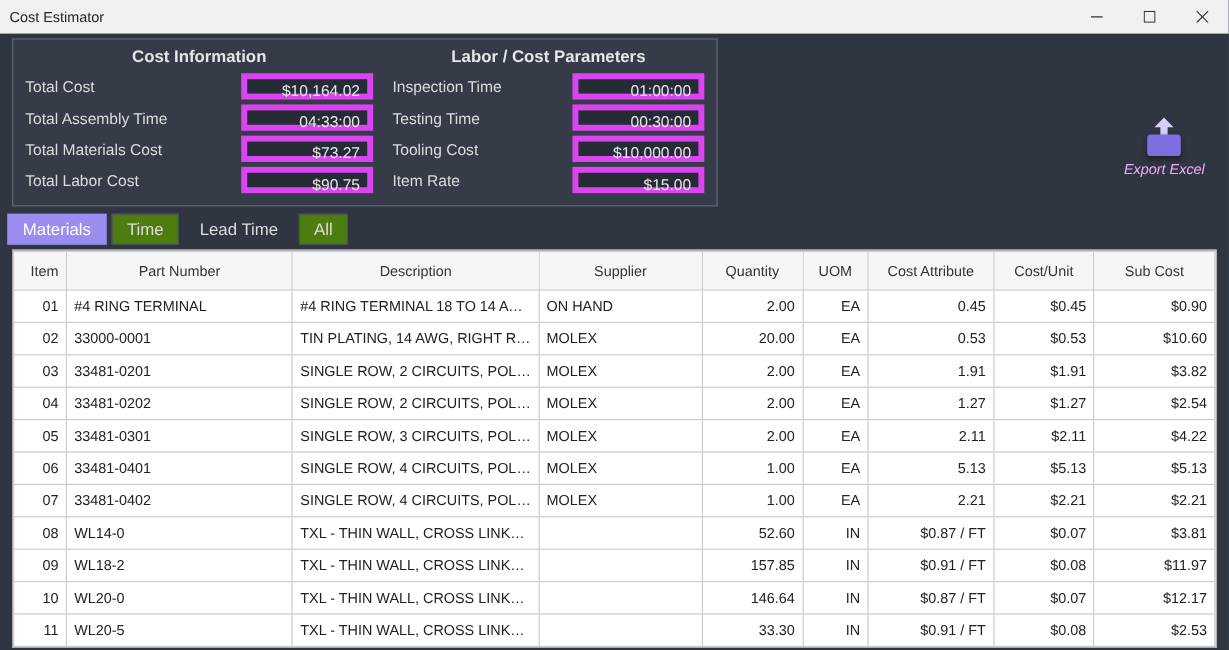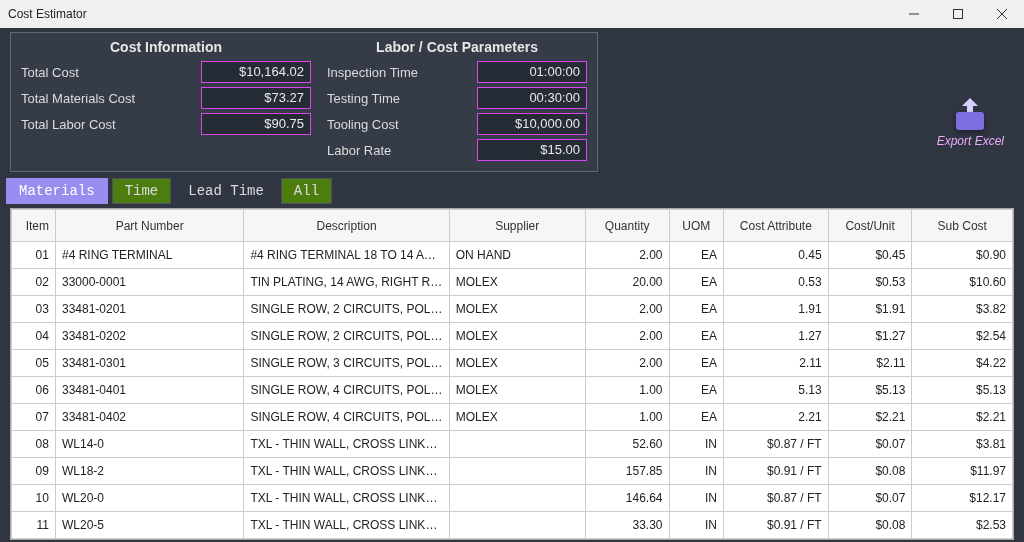--- a/index.html
+++ b/index.html
@@ -12,31 +12,31 @@
   
   .topwrap { display:flex; align-items:flex-start; padding:4px 10px 2px 10px; }
   .panel { border:1px solid #606878; background:#353b47; padding:4px 10px 8px 10px; }
   .panelhdrs { display:flex; }
   .panelcol { width:290px; }
   .panelcol.h1 { width:290px; }
   .panelcol.h2 { width:260px; }
   .panelhdr { text-align:center; font-weight:600; color:#e6e6e6; font-size:14px; padding:2px 0 4px 0;}
   .row { display:flex; align-items:center; height:26px; }
   .rowlbl { flex:1; color:#dcdcdc; font-size:13px; }
-  .rowval { width:110px; height:22px; background:#262c36; border:1px solid #d946ef; color:#e8e8e8; text-align:right; padding:0 6px; line-height:20px; font-size:13px;}
+  .rowval { width:110px; height:22px; background:#262c36; border:5px solid #d946ef; color:#e8e8e8; text-align:right; padding:0 6px; line-height:20px; font-size:13px;}
   .rowval.input { background:#262c36; }
   .exportwrap { margin-left:auto; text-align:center; color:#f0abfc; font-size:12px; padding:66px 10px 0 0;font-style:italic;}
   .exporticon { width:40px; height:34px; margin:0 auto 2px auto; position:relative; }
   .exporticon .box { position:absolute; left:6px; top:14px; width:28px; height:18px; background:#7d6fe0; border-radius:3px; box-shadow:0 2px 4px rgba(0,0,0,.4);}
   .exporticon .arrow { position:absolute; left:14px; top:0; width:12px; height:20px;}
   .exporticon .arrow:before { content:""; position:absolute; left:3px; top:6px; width:6px; height:14px; background:#d6d0ff;}
   .exporticon .arrow:after { content:""; position:absolute; left:-2px; top:0; width:0; height:0; border-left:8px solid transparent; border-right:8px solid transparent; border-bottom:8px solid #d6d0ff;}
   
   .tabs { display:flex; gap:4px; padding:4px 6px 0 6px; }
-  .tab { padding:4px 12px; color:#ddd; font-size:14px; cursor:pointer; border:1px solid transparent;font-family:Liberation Mono, monospace;}
+  .tab { padding:4px 12px; color:#ddd; font-size:14px; cursor:pointer; border:1px solid transparent;}
   .tab.active { background:#9a8df0; color:#fff; }
   .tab.alt { background:#4d7c0f; border:1px solid #4a505c;}
   
   .gridwrap { background:#fff; color:#222; margin:4px 10px 10px 10px; height:332px; border:1px solid #aaa; position:relative;}
   .gridinner { position:absolute; inset:0; overflow-y:scroll; overflow-x:hidden;}
   table { border-collapse:collapse; width:100%; table-layout:fixed; font-size:12px;}
   th, td { border:1px solid #ccc; padding:0 6px; height:27px; overflow:hidden; text-overflow:ellipsis; white-space:nowrap; vertical-align:middle;}
   thead th { background:#f6f6f8; color:#333; font-weight:400; text-align:center; position:sticky; top:0; height:32px;}
   col.c-item { width:42px;} col.c-pn{width:180px;} col.c-desc{width:196px;} col.c-sup{width:130px;}
   col.c-qty{width:80px;} col.c-uom{width:52px;} col.c-attr{width:100px;} col.c-cu{width:80px;} col.c-sub{width:96px;}
@@ -75,20 +75,24 @@
 <div class="topwrap">
   <div class="panel">
     <div class="panelhdrs">
       <div class="panelcol h1">
         <div class="panelhdr">Cost Information</div>
         <div class="row">
             <div class="rowlbl">Total Cost</div>
             <div class="rowval">$10,164.02</div>
           </div>
         <div class="row">
+            <div class="rowlbl">Total Assembly Time</div>
+            <div class="rowval">04:33:00</div>
+          </div>
+        <div class="row">
             <div class="rowlbl">Total Materials Cost</div>
             <div class="rowval">$73.27</div>
           </div>
         <div class="row">
             <div class="rowlbl">Total Labor Cost</div>
             <div class="rowval">$90.75</div>
           </div>
       </div>
       <div class="panelcol h2" style="margin-left:16px;">
         <div class="panelhdr">Labor / Cost Parameters</div>
@@ -98,21 +102,21 @@
           </div>
         <div class="row">
             <div class="rowlbl">Testing Time</div>
             <div class="rowval input">00:30:00</div>
           </div>
         <div class="row">
             <div class="rowlbl">Tooling Cost</div>
             <div class="rowval input">$10,000.00</div>
           </div>
         <div class="row">
-            <div class="rowlbl">Labor Rate</div>
+            <div class="rowlbl">Item Rate</div>
             <div class="rowval input">$15.00</div>
           </div>
       </div>
     </div>
   </div>
 
   <div class="exportwrap">
     <div class="exporticon">
       <div class="arrow"></div>
         <div class="box"></div>

